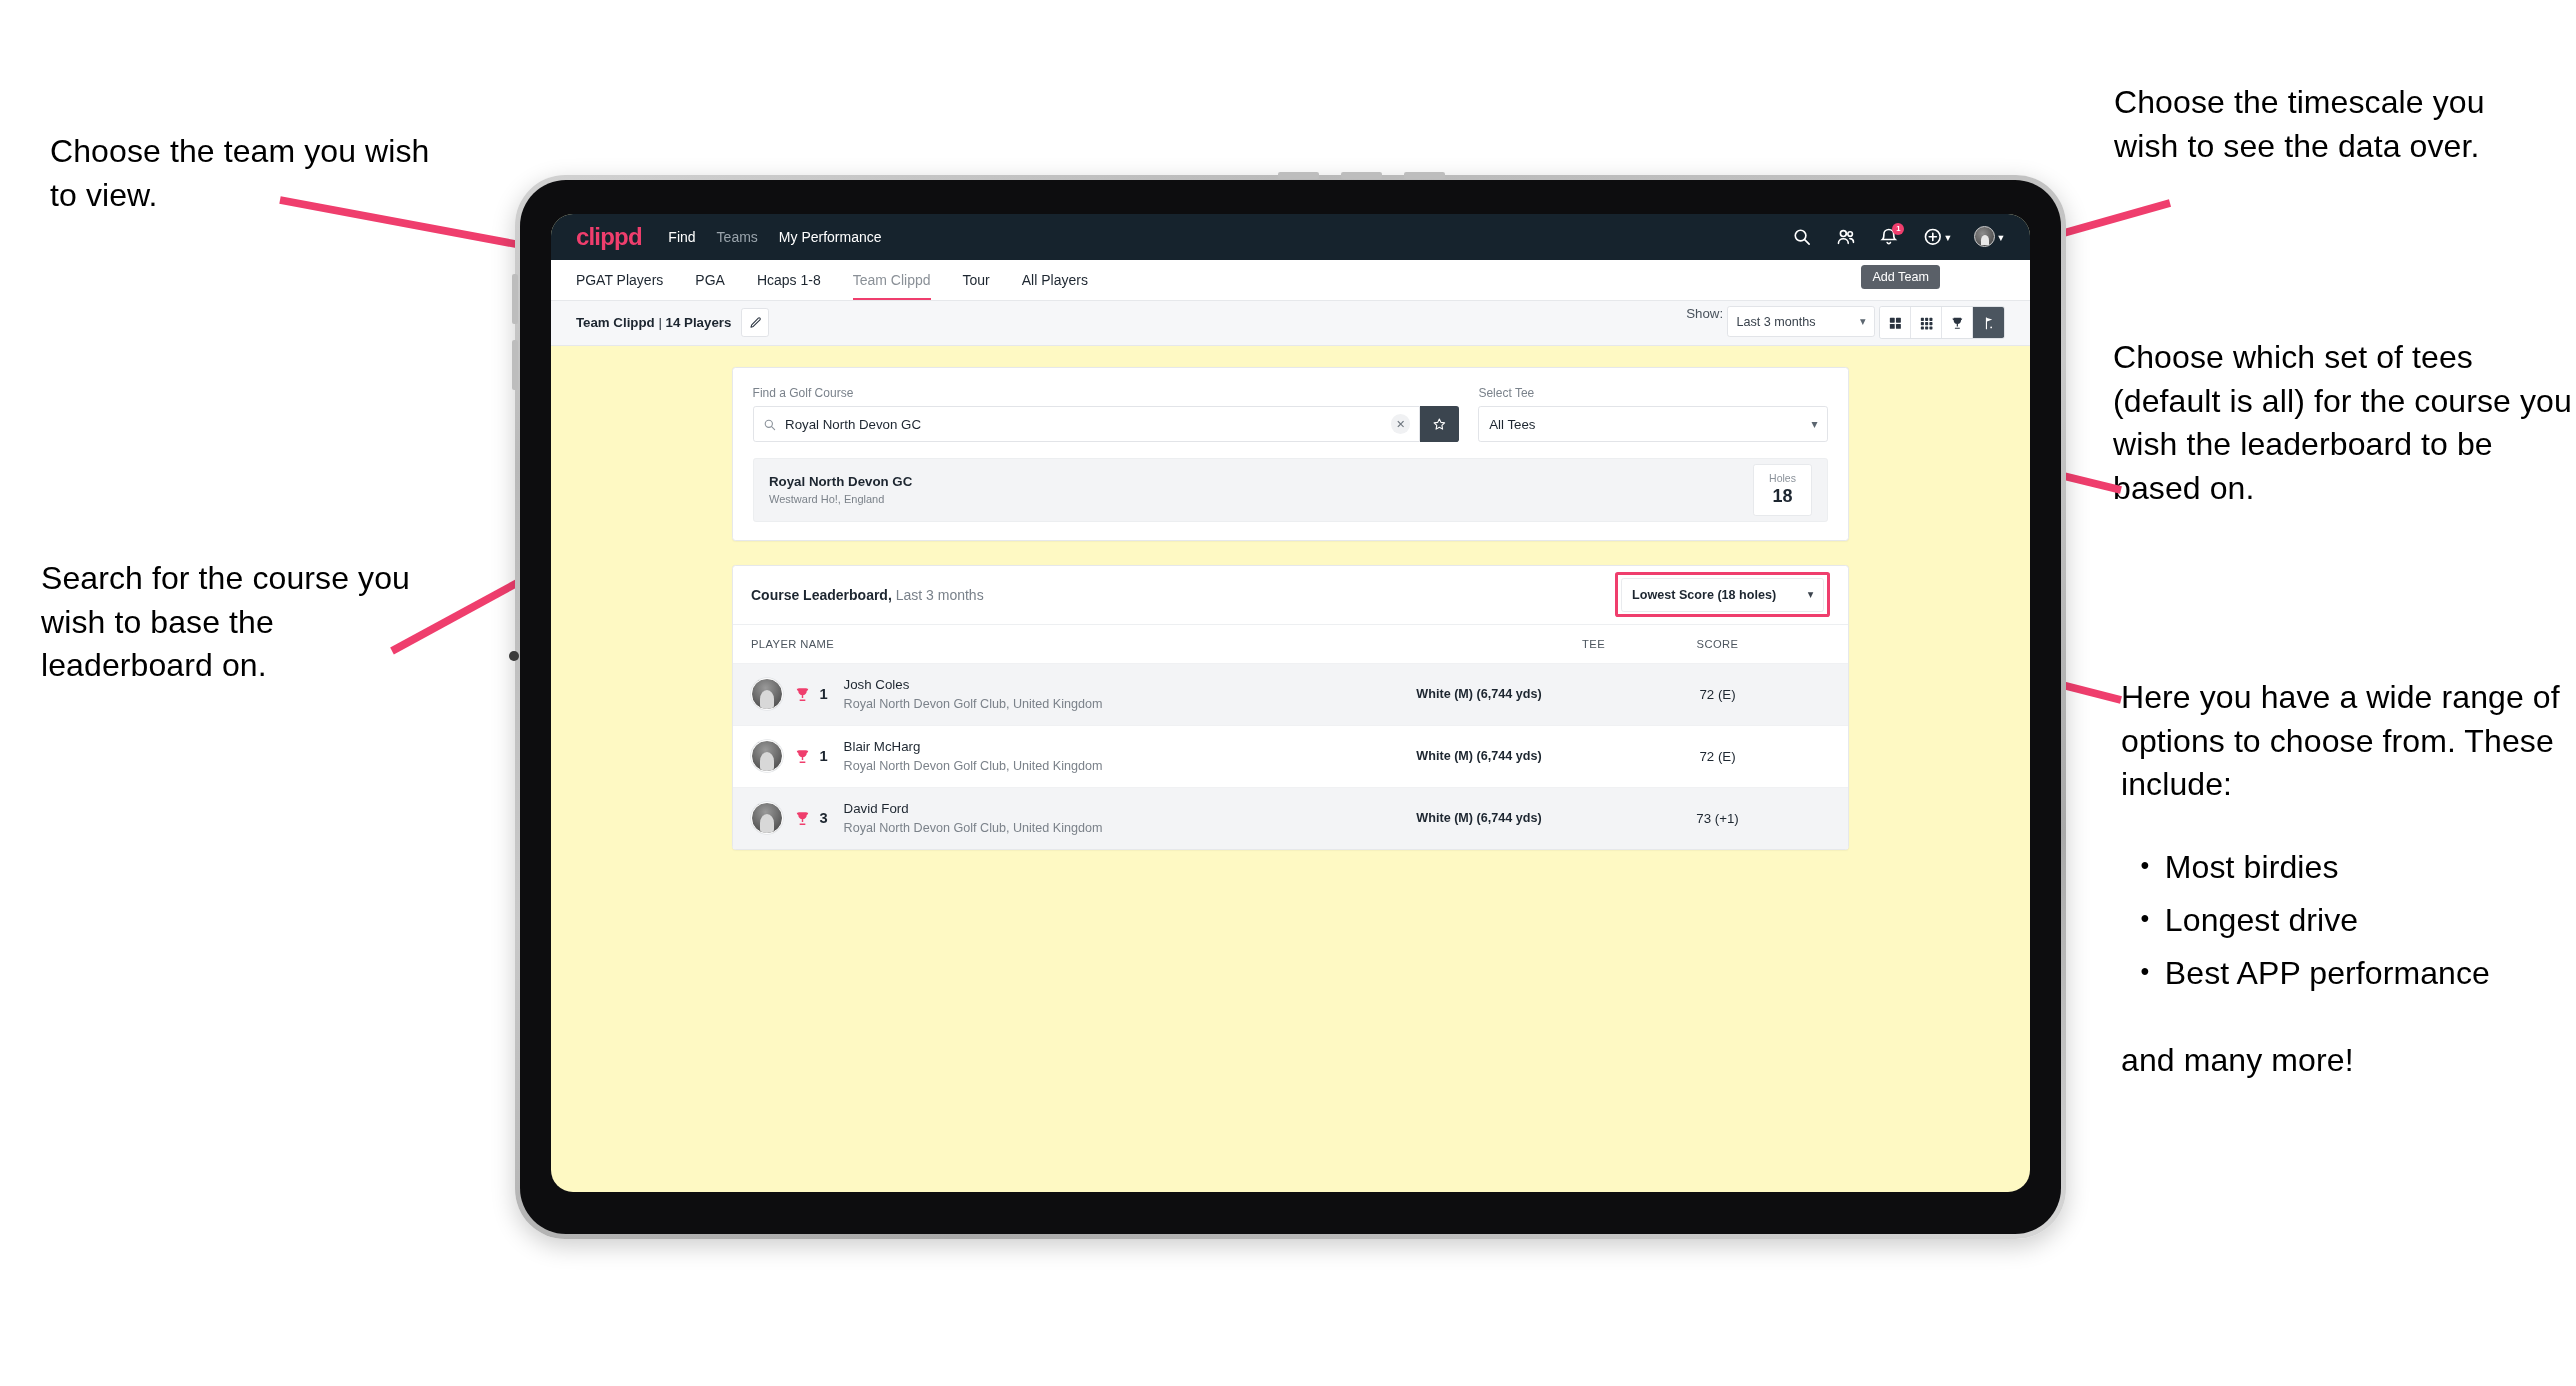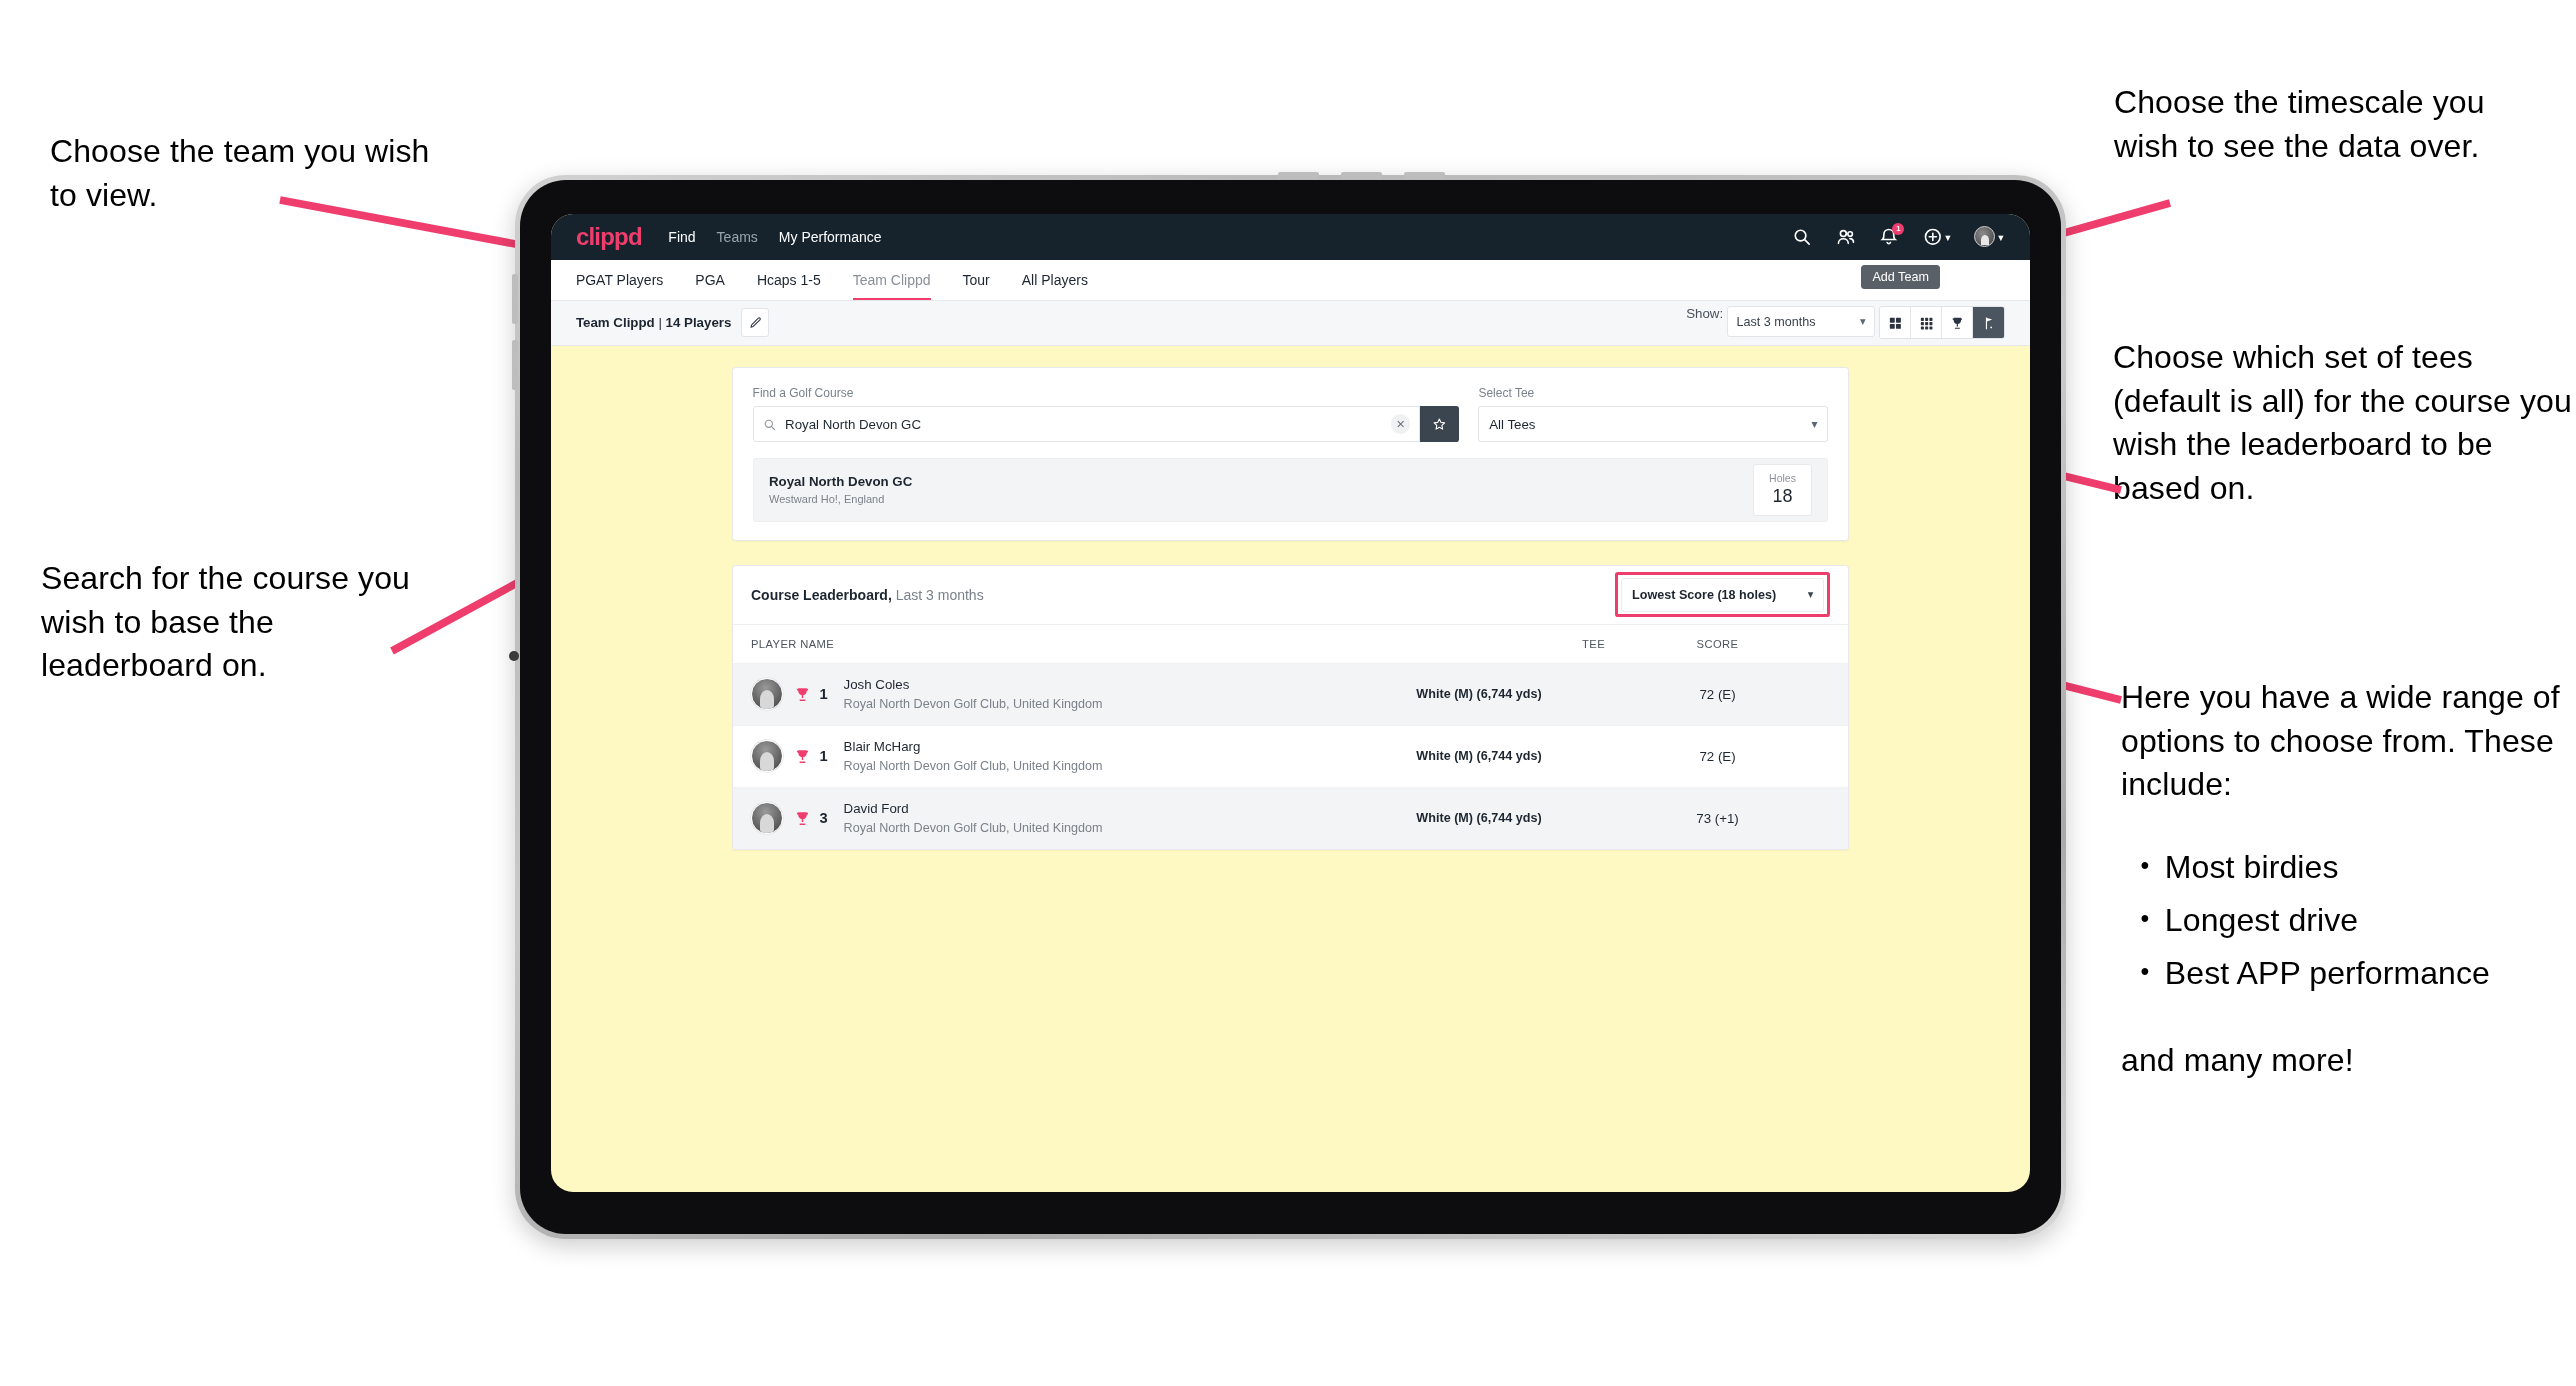--- a/index.html
+++ b/index.html
@@ -195,21 +195,21 @@
     height: 64px; display: flex; align-items: center; padding: 0 15.4px;
   }
   .course-name { font-size: 13.3px; font-weight: 700; color: #1d2630; }
   .course-loc { font-size: 11px; color: #7b828a; margin-top: 4.2px; }
   .holes-box {
     margin-left: auto; width: 59px; height: 52px; background: #fff;
     border: 0.7px solid #e7e9ec; border-radius: 2.8px;
     display: flex; flex-direction: column; align-items: center; justify-content: center;
   }
   .holes-box .hl { font-size: 10.5px; color: #8b929a; }
-  .holes-box .hv { font-size: 18px; font-weight: 400; color: #1d2630; margin-top: 1.4px; }
+  .holes-box .hv { font-size: 18px; font-weight: 700; color: #1d2630; margin-top: 1.4px; }
 
   
   .lb-card { margin-top: 24px; }
   .lb-head {
     height: 59px; display: flex; align-items: center; padding: 0 18px;
     border-bottom: 0.7px solid #edeff1;
   }
   .lb-title { font-size: 14px; color: #1d2630; }
   .lb-title b { font-weight: 700; }
   .lb-title span { color: #79818a; }
@@ -366,21 +366,21 @@
             <span style="display:flex;align-items:center;">
               <span class="avatar-sm"></span>
               <span class="caret">▾</span>
             </span>
           </div>
         </div>
 
         <div class="tabbar">
           <div class="tab">PGAT Players</div>
           <div class="tab">PGA</div>
-          <div class="tab">Hcaps 1-5</div>
+          <div class="tab">Hcaps 1-8</div>
           <div class="tab active">Team Clippd</div>
           <div class="tab">Tour</div>
           <div class="tab">All Players</div>
           <div class="addteam-tip">Add Team</div>
         </div>
 
         <div class="subbar">
           <div class="team-label">
             <b>Team Clippd</b><span> | </span><b>14 Players</b>
           </div>

